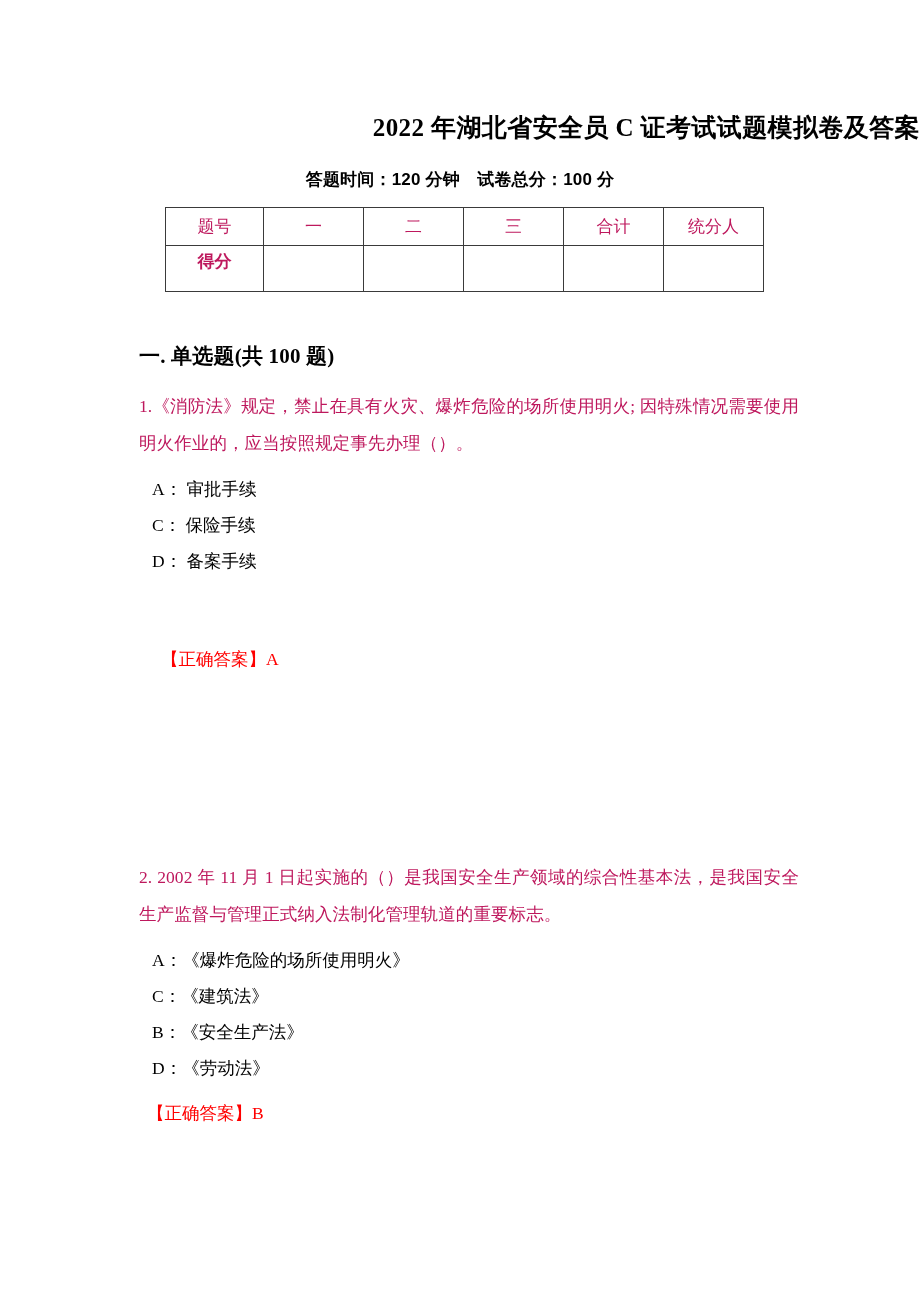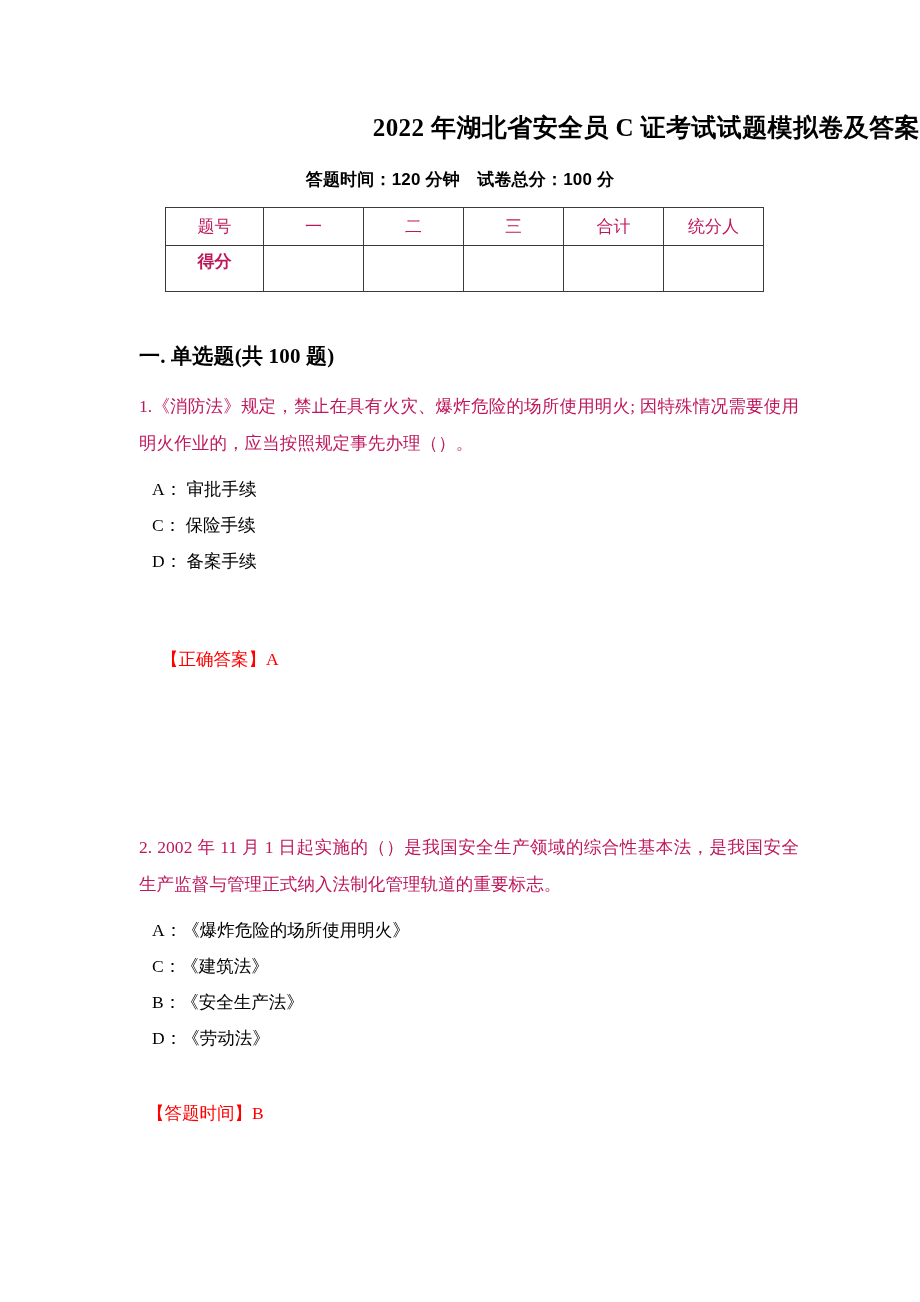--- a/index.html
+++ b/index.html
@@ -99,21 +99,21 @@
     letter-spacing: 0.2px;
   }
 
   
   .question-block {
     position: absolute;
     left: 139px;
     width: 660px;
   }
   #question-1 { top: 388px; }
-  #question-2 { top: 829px; }
+  #question-2 { top: 859px; }
 
   .q-stem {
     font-family: "Liberation Serif", "DejaVu Serif", serif;
     font-size: 17.5px;
     line-height: 37px;
     text-align: justify;
     color: #be185d;
     margin: 0 0 6px 0;
     letter-spacing: 0.1px;
   }
@@ -191,15 +191,15 @@
   <div class="question-block" id="question-2">
     <p class="q-stem">2. 2002 年 11 月 1 日起实施的（）是我国安全生产领域的综合性基本法，是我国安全生产监督与管理正式纳入法制化管理轨道的重要标志。</p>
     <ul class="q-options">
       <li>A：《爆炸危险的场所使用明火》</li>
       <li>C：《建筑法》</li>
       <li>B：《安全生产法》</li>
       <li>D：《劳动法》</li>
     </ul>
   </div>
 
-  <p class="q-answer" id="answer-2">【答题时间】B</p>
+  <p class="q-answer" id="answer-2">【正确答案】B</p>
 
 </div>
 
 </body></html>

